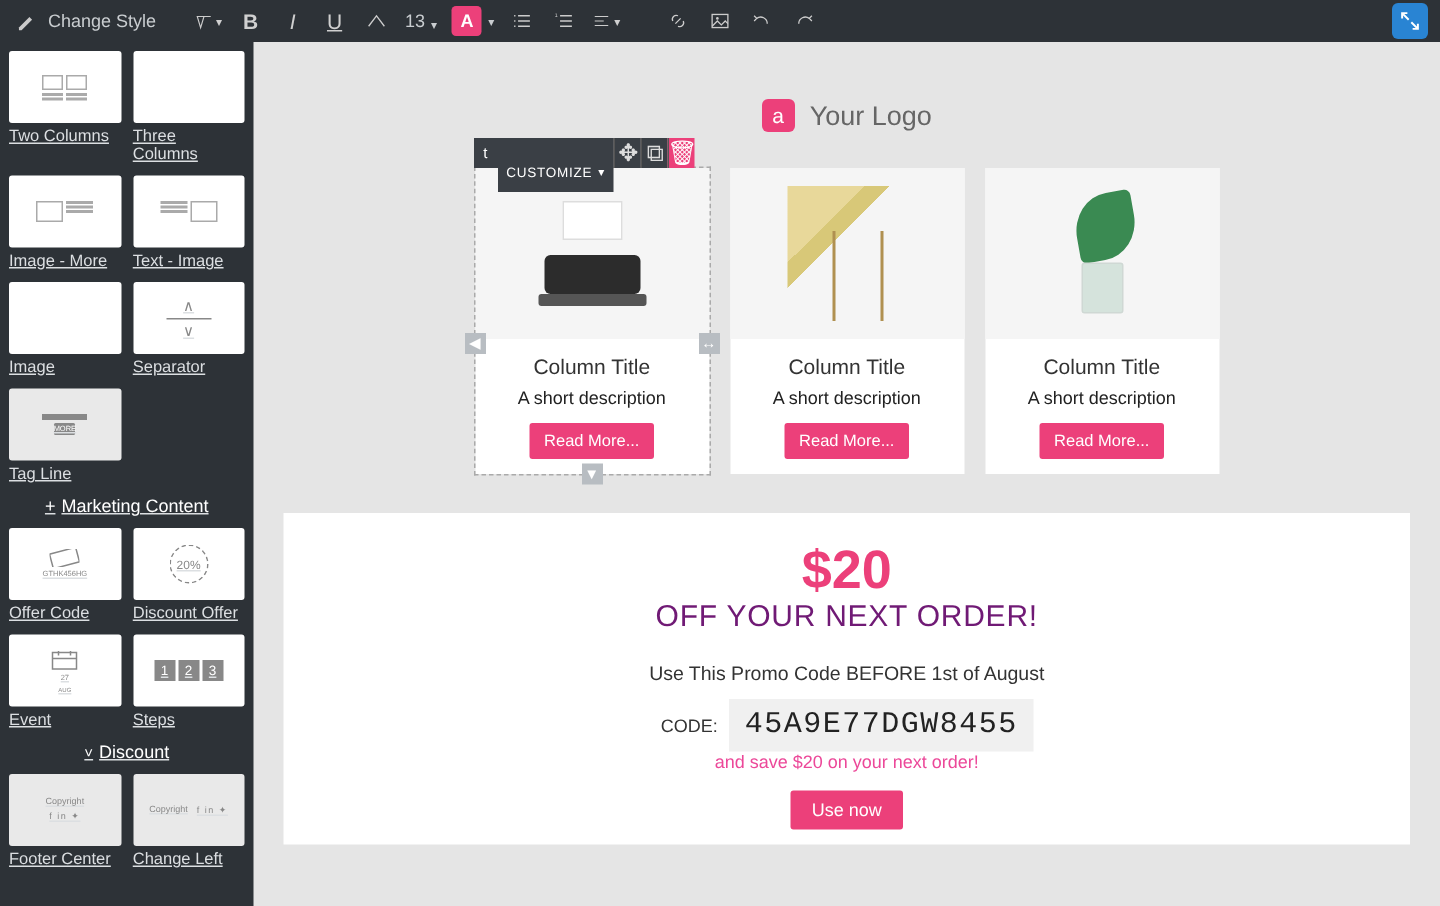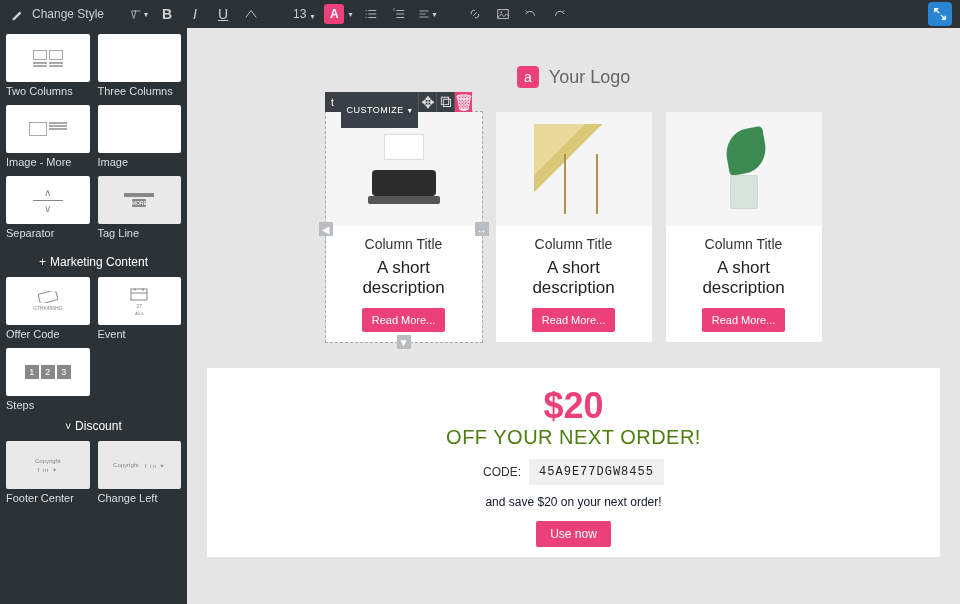--- a/index.html
+++ b/index.html
@@ -3,26 +3,26 @@
 <meta charset="utf-8">
 <style>
 * { box-sizing: border-box; margin: 0; padding: 0; }
 body { font-family: -apple-system, BlinkMacSystemFont, "Segoe UI", Arial, sans-serif; background: #2d3237; width: 960px; height: 604px; overflow: hidden; }
 
 .topbar { height: 28px; background: #2d3237; display: flex; align-items: center; padding: 0 8px; color: #c9cdd0; font-size: 12px; }
 .topbar .tb-left { display: flex; align-items: center; gap: 6px; margin-right: 20px; }
 .topbar .brush { width: 14px; height: 14px; }
 .topbar .tb-tools { display: flex; align-items: center; gap: 10px; margin-left: 6px; }
 .topbar .tool-icon { width: 18px; height: 18px; display: inline-flex; align-items: center; justify-content: center; color: #d0d0d0; font-size: 14px; cursor: pointer; }
-.topbar .font-size { display: flex; align-items: flex-end; gap: 4px; margin-left: 23px; }
+.topbar .font-size { display: flex; align-items: flex-end; gap: 4px; }
 .topbar .text-color { width: 20px; height: 20px; border-radius: 3px; background: #ec407a; color: #fff; display: flex; align-items: center; justify-content: center; font-size: 12px; font-weight: bold; }
 .topbar .expand { margin-left: auto; width: 24px; height: 24px; border-radius: 4px; background: #2984d3; display: flex; align-items: center; justify-content: center; }
 
 .main { display: flex; height: 576px; }
-.sidebar { width: 187px; background: #2d3237; color: #dcdfe2; font-size: 11px; padding: 6px; overflow-y: auto; }
+.sidebar { width: 169px; background: #2d3237; color: #dcdfe2; font-size: 11px; padding: 6px; overflow-y: auto; text-decoration: underline; }
 .sb-grid { display: grid; grid-template-columns: 1fr 1fr; gap: 8px; }
 .sb-item { display: flex; flex-direction: column; gap: 3px; }
 .sb-card { background: #fff; height: 48px; border-radius: 2px; display: flex; align-items: center; justify-content: center; padding: 4px; }
 .sb-card.dark { background: #e9e9e9; }
 .sb-label { font-size: 11px; color: #dcdfe2; }
 .sb-header { text-align: center; font-size: 12px; color: #fff; padding: 8px 0; cursor: pointer; }
 .sb-header .plus::before { content: "+"; margin-right: 4px; }
 .sb-header .chev::before { content: "˅"; margin-right: 4px; font-size: 10px; }
 
 .canvas { flex: 1; background: #e5e5e5; padding: 20px 20px 0 20px; overflow: hidden; position: relative; }
@@ -31,40 +31,40 @@
 .logo-badge { display: inline-flex; align-items: center; gap: 10px; }
 .logo-sq { width: 22px; height: 22px; border-radius: 4px; background: #ec407a; color: #fff; display: flex; align-items: center; justify-content: center; font-size: 14px; }
 .logo-text { font-size: 18px; color: #666; }
 
 .cols { display: flex; gap: 14px; justify-content: center; }
 .col { width: 156px; background: #fff; position: relative; }
 .col.selected { outline: 1px dashed #aaa; }
 .col-img { width: 100%; height: 114px; background: #f5f5f5; display: flex; align-items: center; justify-content: center; }
 .col-body { padding: 10px; text-align: center; }
 .col-title { font-size: 14px; color: #333; margin-bottom: 6px; }
-.col-desc { font-size: 17px; color: #222; margin-bottom: 10px; }
+.col-desc { font-size: 12px; color: #222; margin-bottom: 10px; }
 .col-btn { background: #ec407a; color: #fff; border: none; padding: 6px 10px; font-size: 11px; border-radius: 2px; cursor: pointer; }
 
 .customize-bar { position: absolute; top: -20px; left: -1px; height: 20px; display: flex; z-index: 5; }
 .cust-tab { background: #3a3f45; color: #fff; width: 16px; display: flex; align-items: center; justify-content: center; font-size: 10px; }
-.cust-label { background: #3a3f45; color: #fff; font-size: 9px; letter-spacing: 0.5px; display: flex; align-items: center; padding: 18px 6px; gap: 4px; }
+.cust-label { background: #3a3f45; color: #fff; font-size: 9px; letter-spacing: 0.5px; display: flex; align-items: flex-start; padding: 18px 6px; gap: 4px; }
 .cust-btns { display: flex; }
 .cust-btn { width: 18px; height: 20px; background: #3a3f45; color: #ddd; display: flex; align-items: center; justify-content: center; border-left: 1px solid #555; }
 .cust-btn.del { background: #ec407a; color: #fff; }
 
 .handle { position: absolute; width: 14px; height: 14px; background: #b8bdc2; display: flex; align-items: center; justify-content: center; color: #fff; font-size: 10px; }
 
 .promo-block { background: #fff; margin-top: 26px; padding: 20px 20px 10px; text-align: center; }
 .promo-amount { font-size: 36px; font-weight: bold; color: #ec407a; line-height: 1; }
-.promo-sub { font-size: 20px; color: #4d7c0f; margin-top: 2px; letter-spacing: 0.5px; }
+.promo-sub { font-size: 20px; color: #701a75; margin-top: 2px; letter-spacing: 0.5px; }
 .promo-use { font-size: 13px; color: #333; margin-top: 18px; }
 .promo-code-row { margin-top: 10px; display: flex; align-items: center; justify-content: center; gap: 8px; }
 .code-label { font-size: 12px; color: #333; }
-.code-box { background: #f0f0f0; padding: 6px 10px; font-family: "Courier New", monospace; font-size: 12px; letter-spacing: 1px; color: #222; }
-.promo-save { font-size: 12px; color: #0f172a; margin-top: 10px; }
+.code-box { background: #f0f0f0; padding: 6px 10px; font-family: "Courier New", monospace; font-size: 20px; letter-spacing: 1px; color: #222; }
+.promo-save { font-size: 12px; color: #ec4899; margin-top: 0; }
 .use-now { background: #ec407a; color: #fff; border: none; padding: 6px 14px; font-size: 12px; margin-top: 12px; border-radius: 2px; cursor: pointer; }
 
 
 .sk { display: flex; gap: 2px; }
 .sk .box { width: 14px; height: 10px; border: 1px solid #aaa; background: #fff; }
 .sk .lines { width: 14px; display: flex; flex-direction: column; gap: 1px; }
 .sk .lines i { height: 2px; background: #aaa; display: block; }
 .sk-col3 { display: flex; gap: 2px; }
 .sk-col3 .c { width: 12px; }
 .skv { display: flex; flex-direction: column; align-items: center; gap: 2px; }
@@ -218,20 +218,33 @@
               <div class="box" style="width:18px;height:14px"></div>
               <div class="lines" style="width:18px">
                 <i></i>
                 <i></i>
                 <i></i>
               </div>
             </div>
           </div>
         <div class="sb-label">Image - More</div>
       </div>
+      <div class="sb-item">
+        <div class="sb-card">
+            <div class="sk">
+              <div class="lines" style="width:18px">
+                <i></i>
+                <i></i>
+                <i></i>
+              </div>
+              <div class="box" style="width:18px;height:14px"></div>
+            </div>
+          </div>
+        <div class="sb-label">Text - Image</div>
+      </div>
 
       <div class="sb-item">
         <div class="sb-card">
             <div class="skv">
               <div class="box" style="width:18px;height:12px"></div>
               <div class="lines" style="width:18px"><i></i><i></i></div>
             </div>
           </div>
         <div class="sb-label">Image</div>
       </div>
@@ -264,20 +277,26 @@
       <div class="sb-item">
         <div class="sb-card">
             <div class="skv">
               <svg width="20" height="12" viewBox="0 0 20 12">
                 <rect x="1" y="1" width="18" height="10" stroke="#888" fill="none" transform="rotate(-15 10 6)"></rect>
               </svg>
               <div style="font-size:5px;color:#888">GTHK456HG</div>
             </div>
           </div>
         <div class="sb-label">Offer Code</div>
+      </div>
+      <div class="sb-item">
+        <div class="sb-card">
+            <div style="width:26px;height:26px;border-radius:50%;border:1px dashed #888;display:flex;align-items:center;justify-content:center;font-size:8px;color:#888">20%</div>
+          </div>
+        <div class="sb-label">Discount Offer</div>
       </div>
 
       <div class="sb-item">
         <div class="sb-card">
             <div class="skv">
               <svg width="18" height="14" viewBox="0 0 18 14">
                 <rect x="1" y="2" width="16" height="11" stroke="#888" fill="none"></rect>
                 <path d="M5 1v3M13 1v3M1 6h16" stroke="#888"></path>
               </svg>
               <div style="font-size:5px;color:#888">27</div>
@@ -385,20 +404,21 @@
           <div class="col-title">Column Title</div>
           <div class="col-desc">A short description</div>
           <button class="col-btn">Read More...</button>
         </div>
       </div>
     </div>
 
     <div class="promo-block">
       <div class="promo-amount">$20</div>
       <div class="promo-sub">OFF YOUR NEXT ORDER!</div>
+      <div class="promo-use">Use This Promo Code BEFORE 1st of August</div>
       <div class="promo-code-row">
         <span class="code-label">CODE:</span>
         <span class="code-box">45A9E77DGW8455</span>
       </div>
       <div class="promo-save">and save $20 on your next order!</div>
       <button class="use-now">Use now</button>
     </div>
   </div>
 </div>
 

